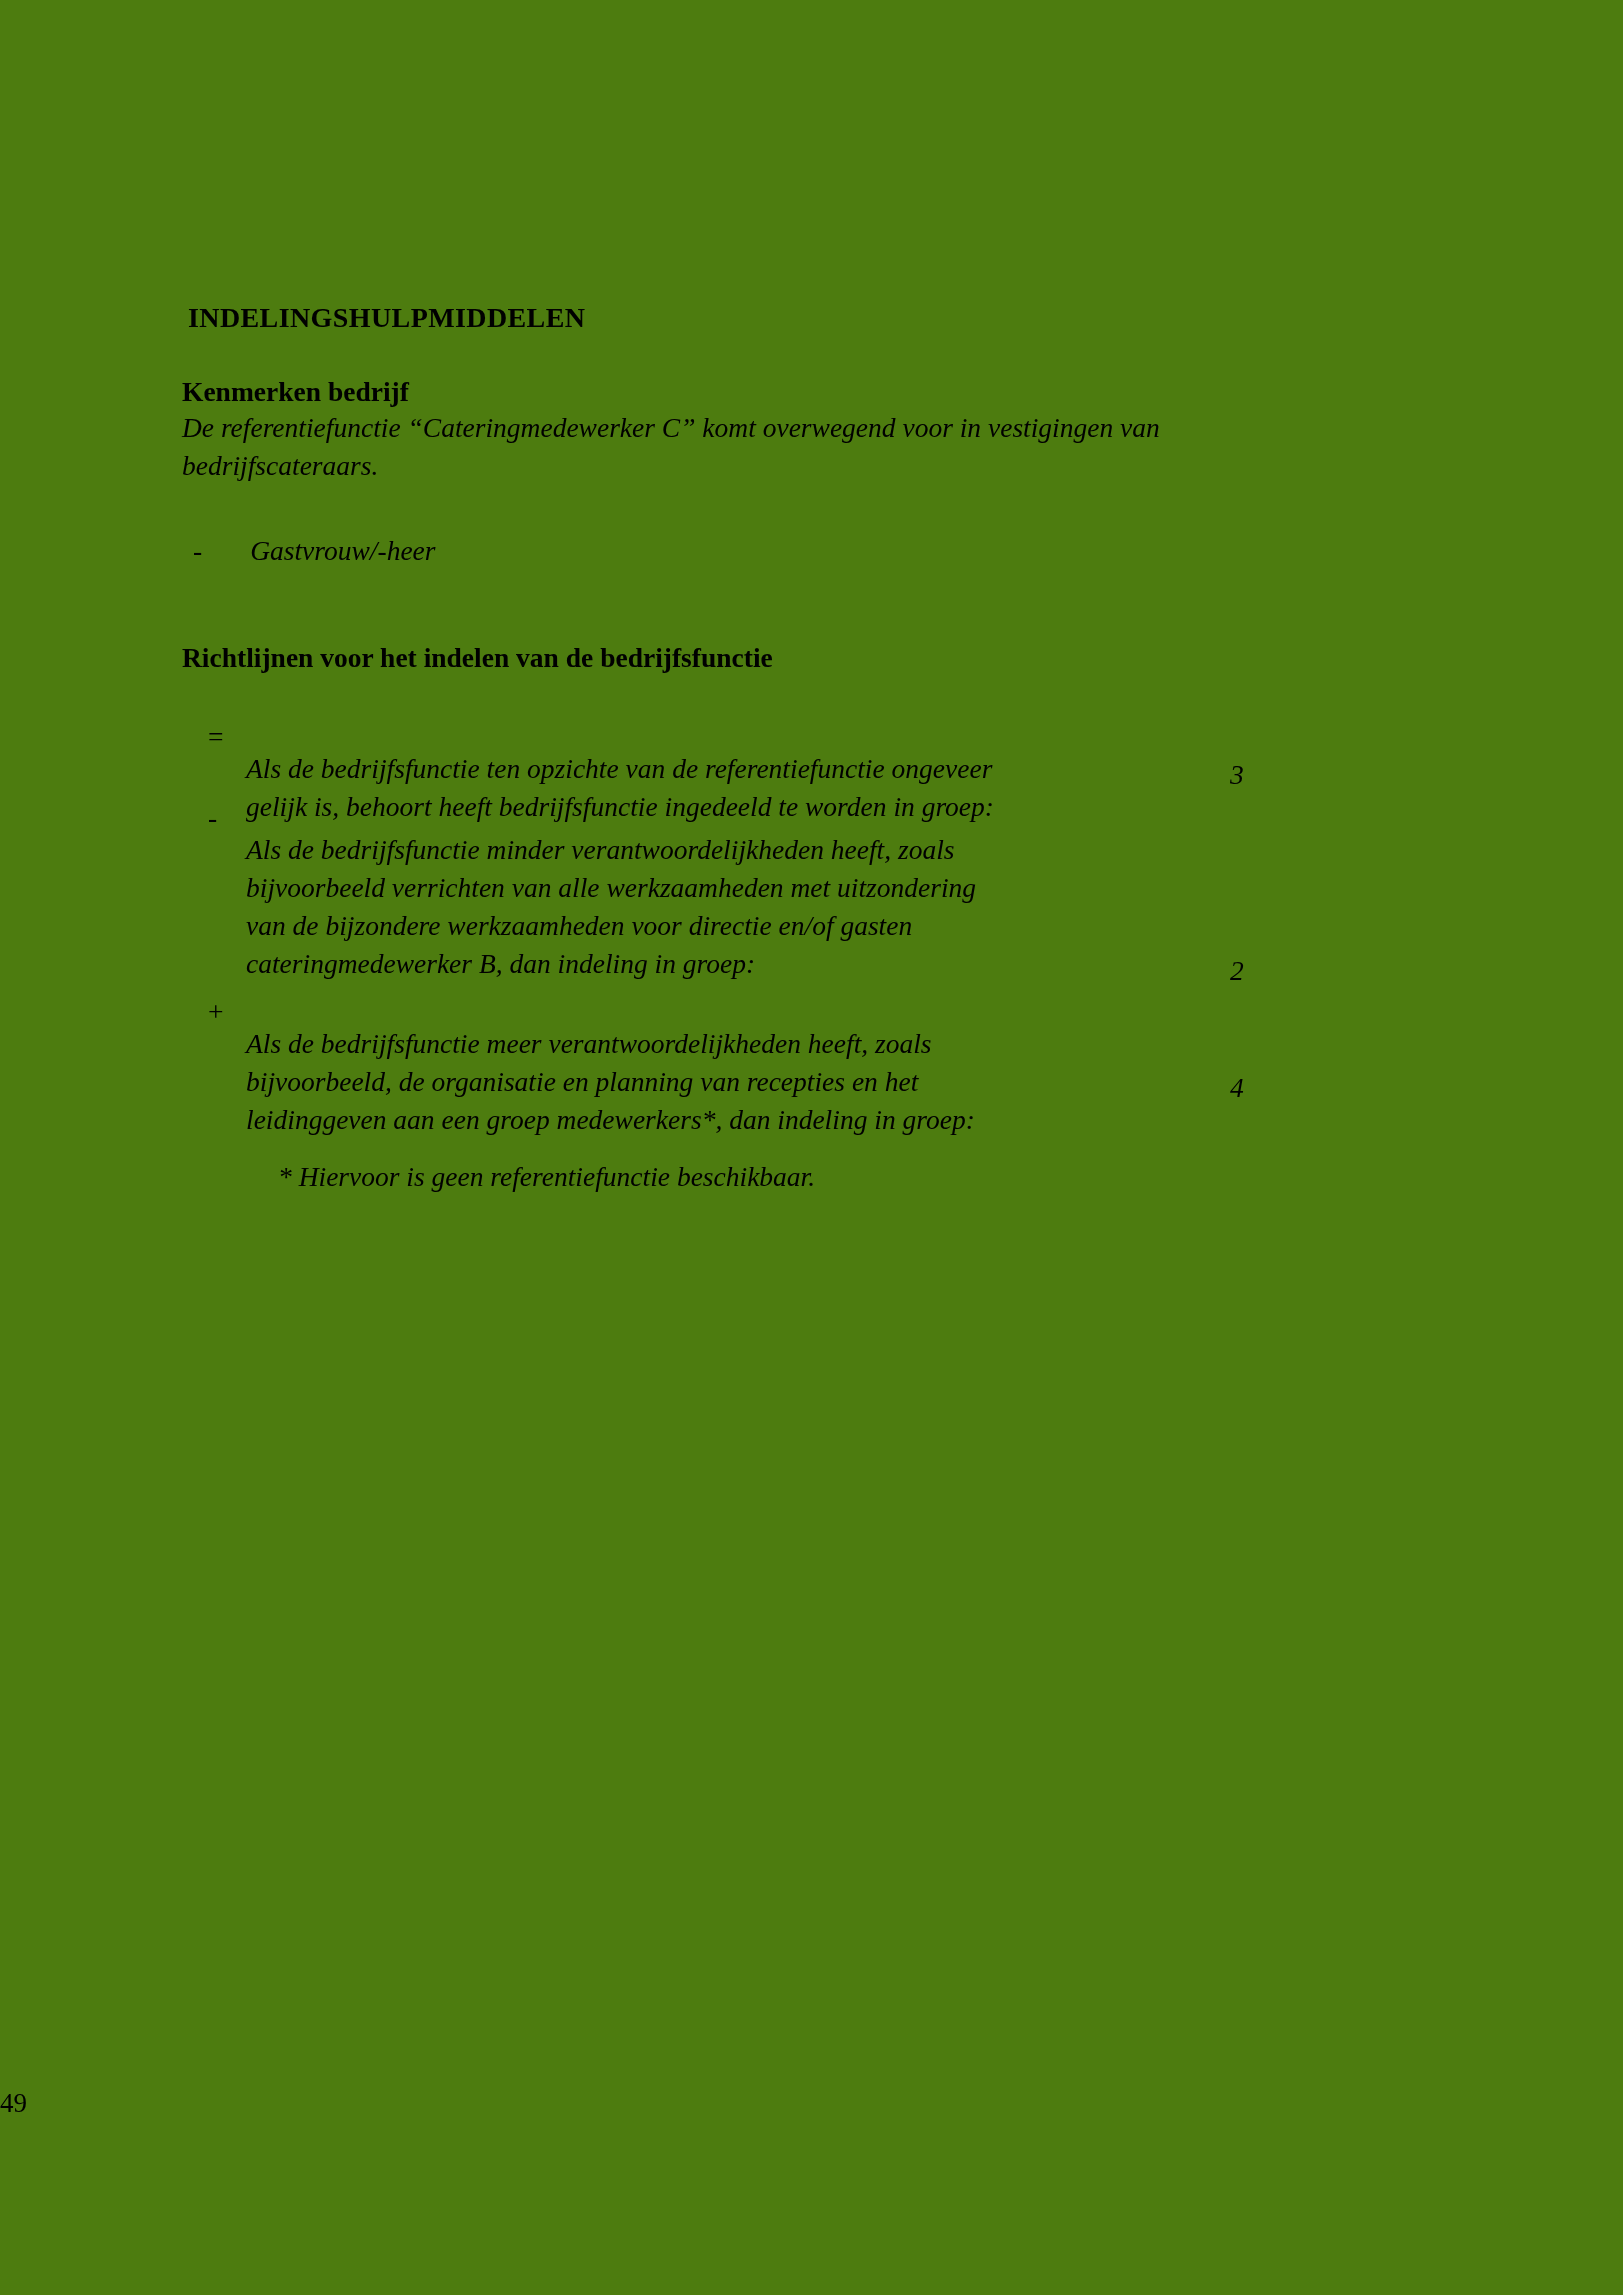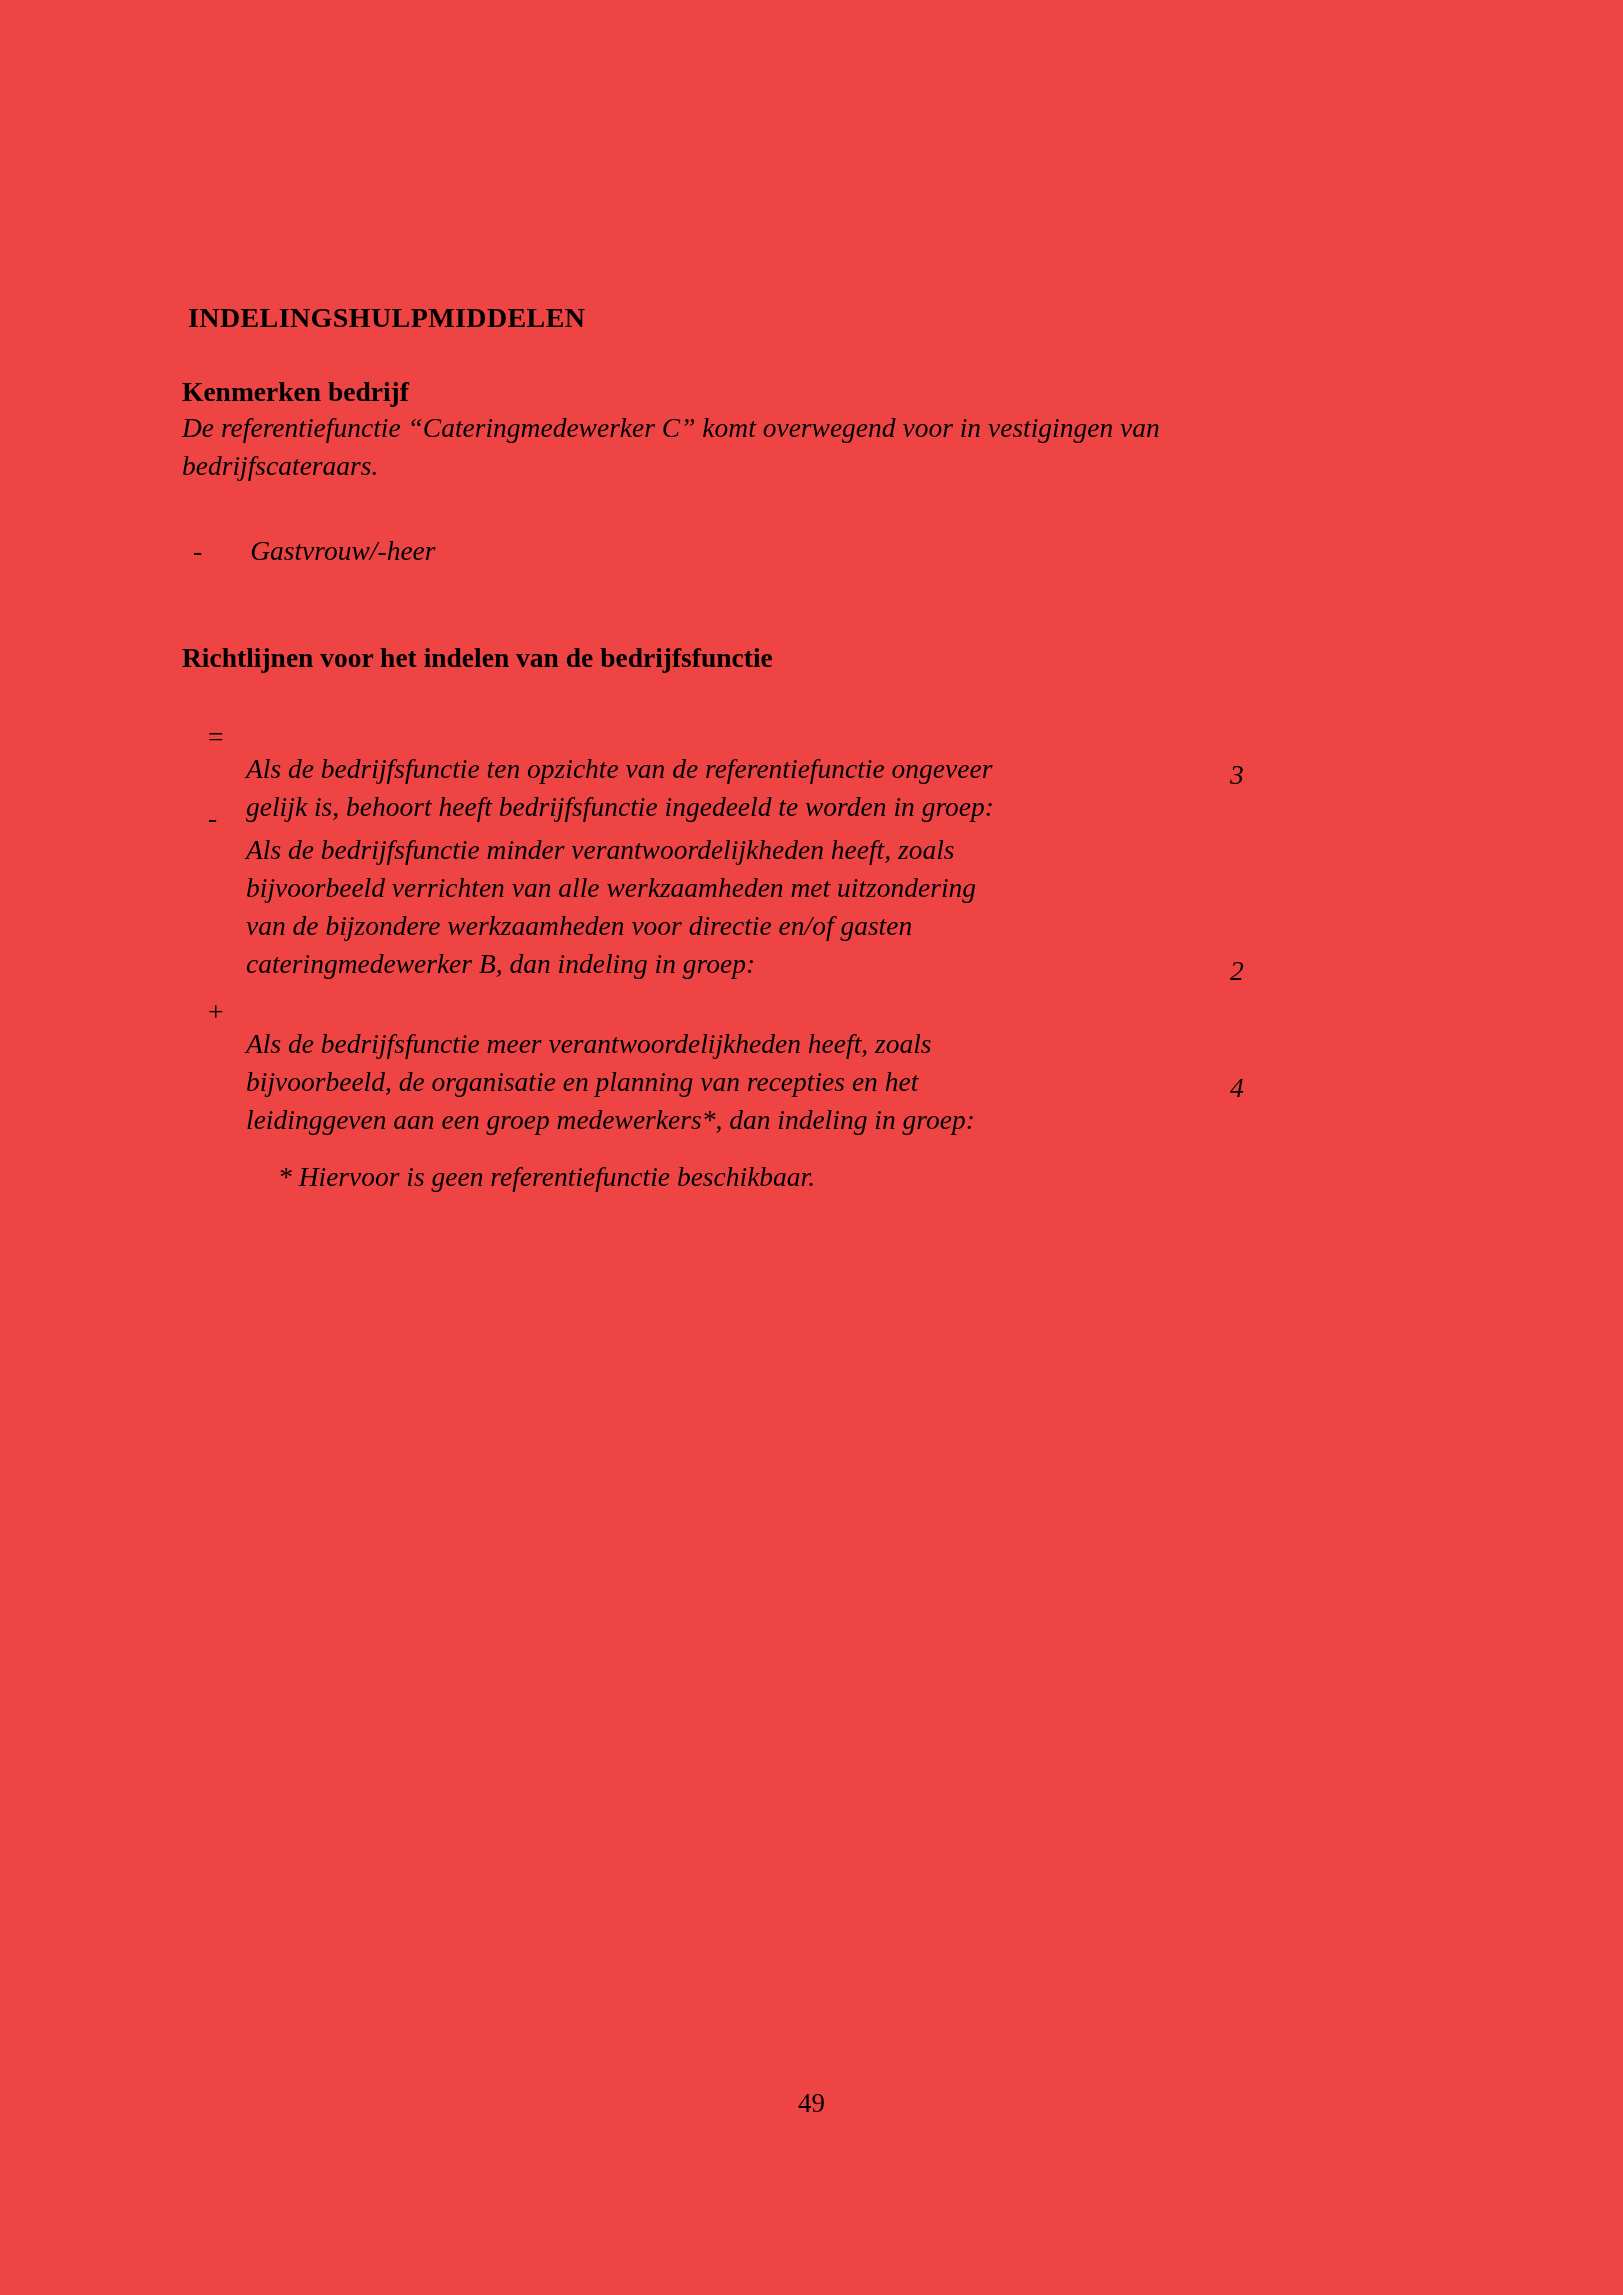--- a/index.html
+++ b/index.html
@@ -1,21 +1,21 @@
 <!DOCTYPE html>
 <html lang="nl" style="font-size:14px"><head>
 <meta charset="utf-8">
 <title>Indelingshulpmiddelen</title>
 <style>
   html, body { margin: 0; padding: 0; background: #e8e8e8; }
   .page {
     position: relative;
     width: 1623px;
     height: 2295px;
-    background: #ef4444;
+    background: #4d7c0f;
     color: #000000;
     font-family: "Liberation Serif", "DejaVu Serif", serif;
     overflow: hidden;
   }
   .abs { position: absolute; }
   .doc-title {
     left: 188px; top: 300px;
     font-size: 28px; font-weight: bold;
     line-height: 35px; letter-spacing: 0.4px;
     white-space: nowrap;
@@ -38,21 +38,21 @@
   .guideline-3 { top: 993px; height: 114px; }
   .guideline .marker {
     position: absolute; left: 0; top: 0; width: 35px;
     font-size: 27.5px; line-height: 38px;
   }
   .guideline .g-lines { margin-left: 38px; margin-top: 32px; }
   .guideline .group-num { position: absolute; left: 1022px; bottom: 0; }
   .footnote { left: 278px; top: 1158px; }
   .page-number {
     left: 0; top: 2086px; width: 100%;
-    text-align: center; font-size: 27px; line-height: 34px;
+    text-align: left; font-size: 27px; line-height: 34px;
   }
 </style>
 </head>
 <body>
 
 <div class="page">
 
   <div class="abs doc-title">INDELINGSHULPMIDDELEN</div>
 
   <div class="abs section-heading kenmerken-heading">Kenmerken bedrijf</div>

